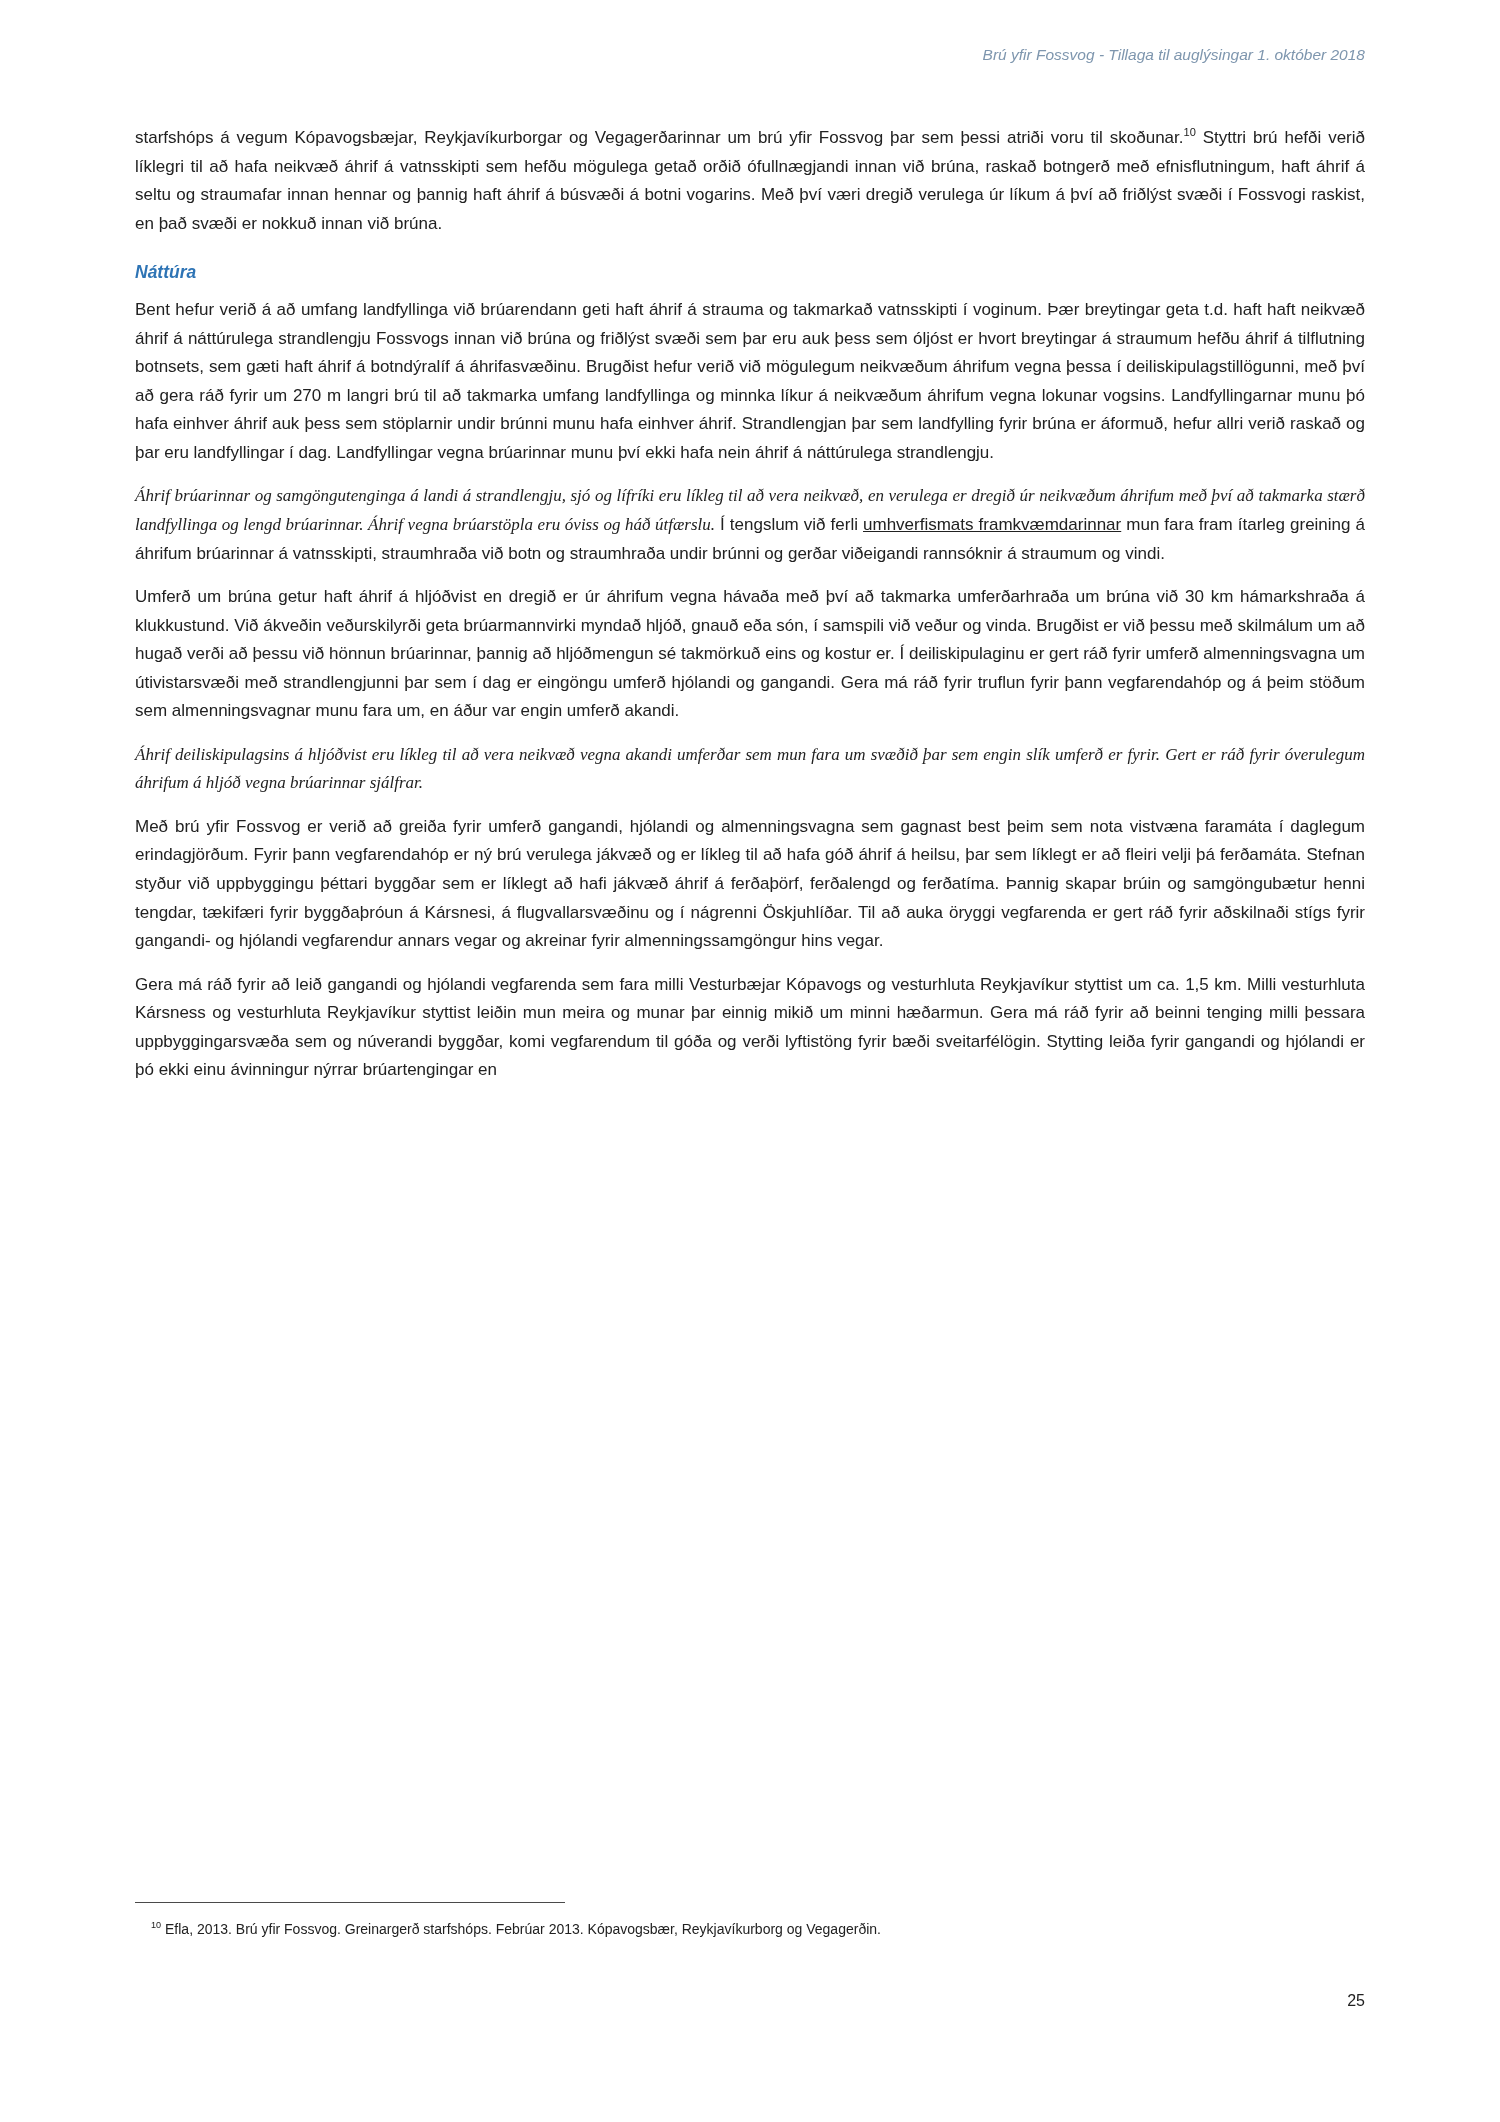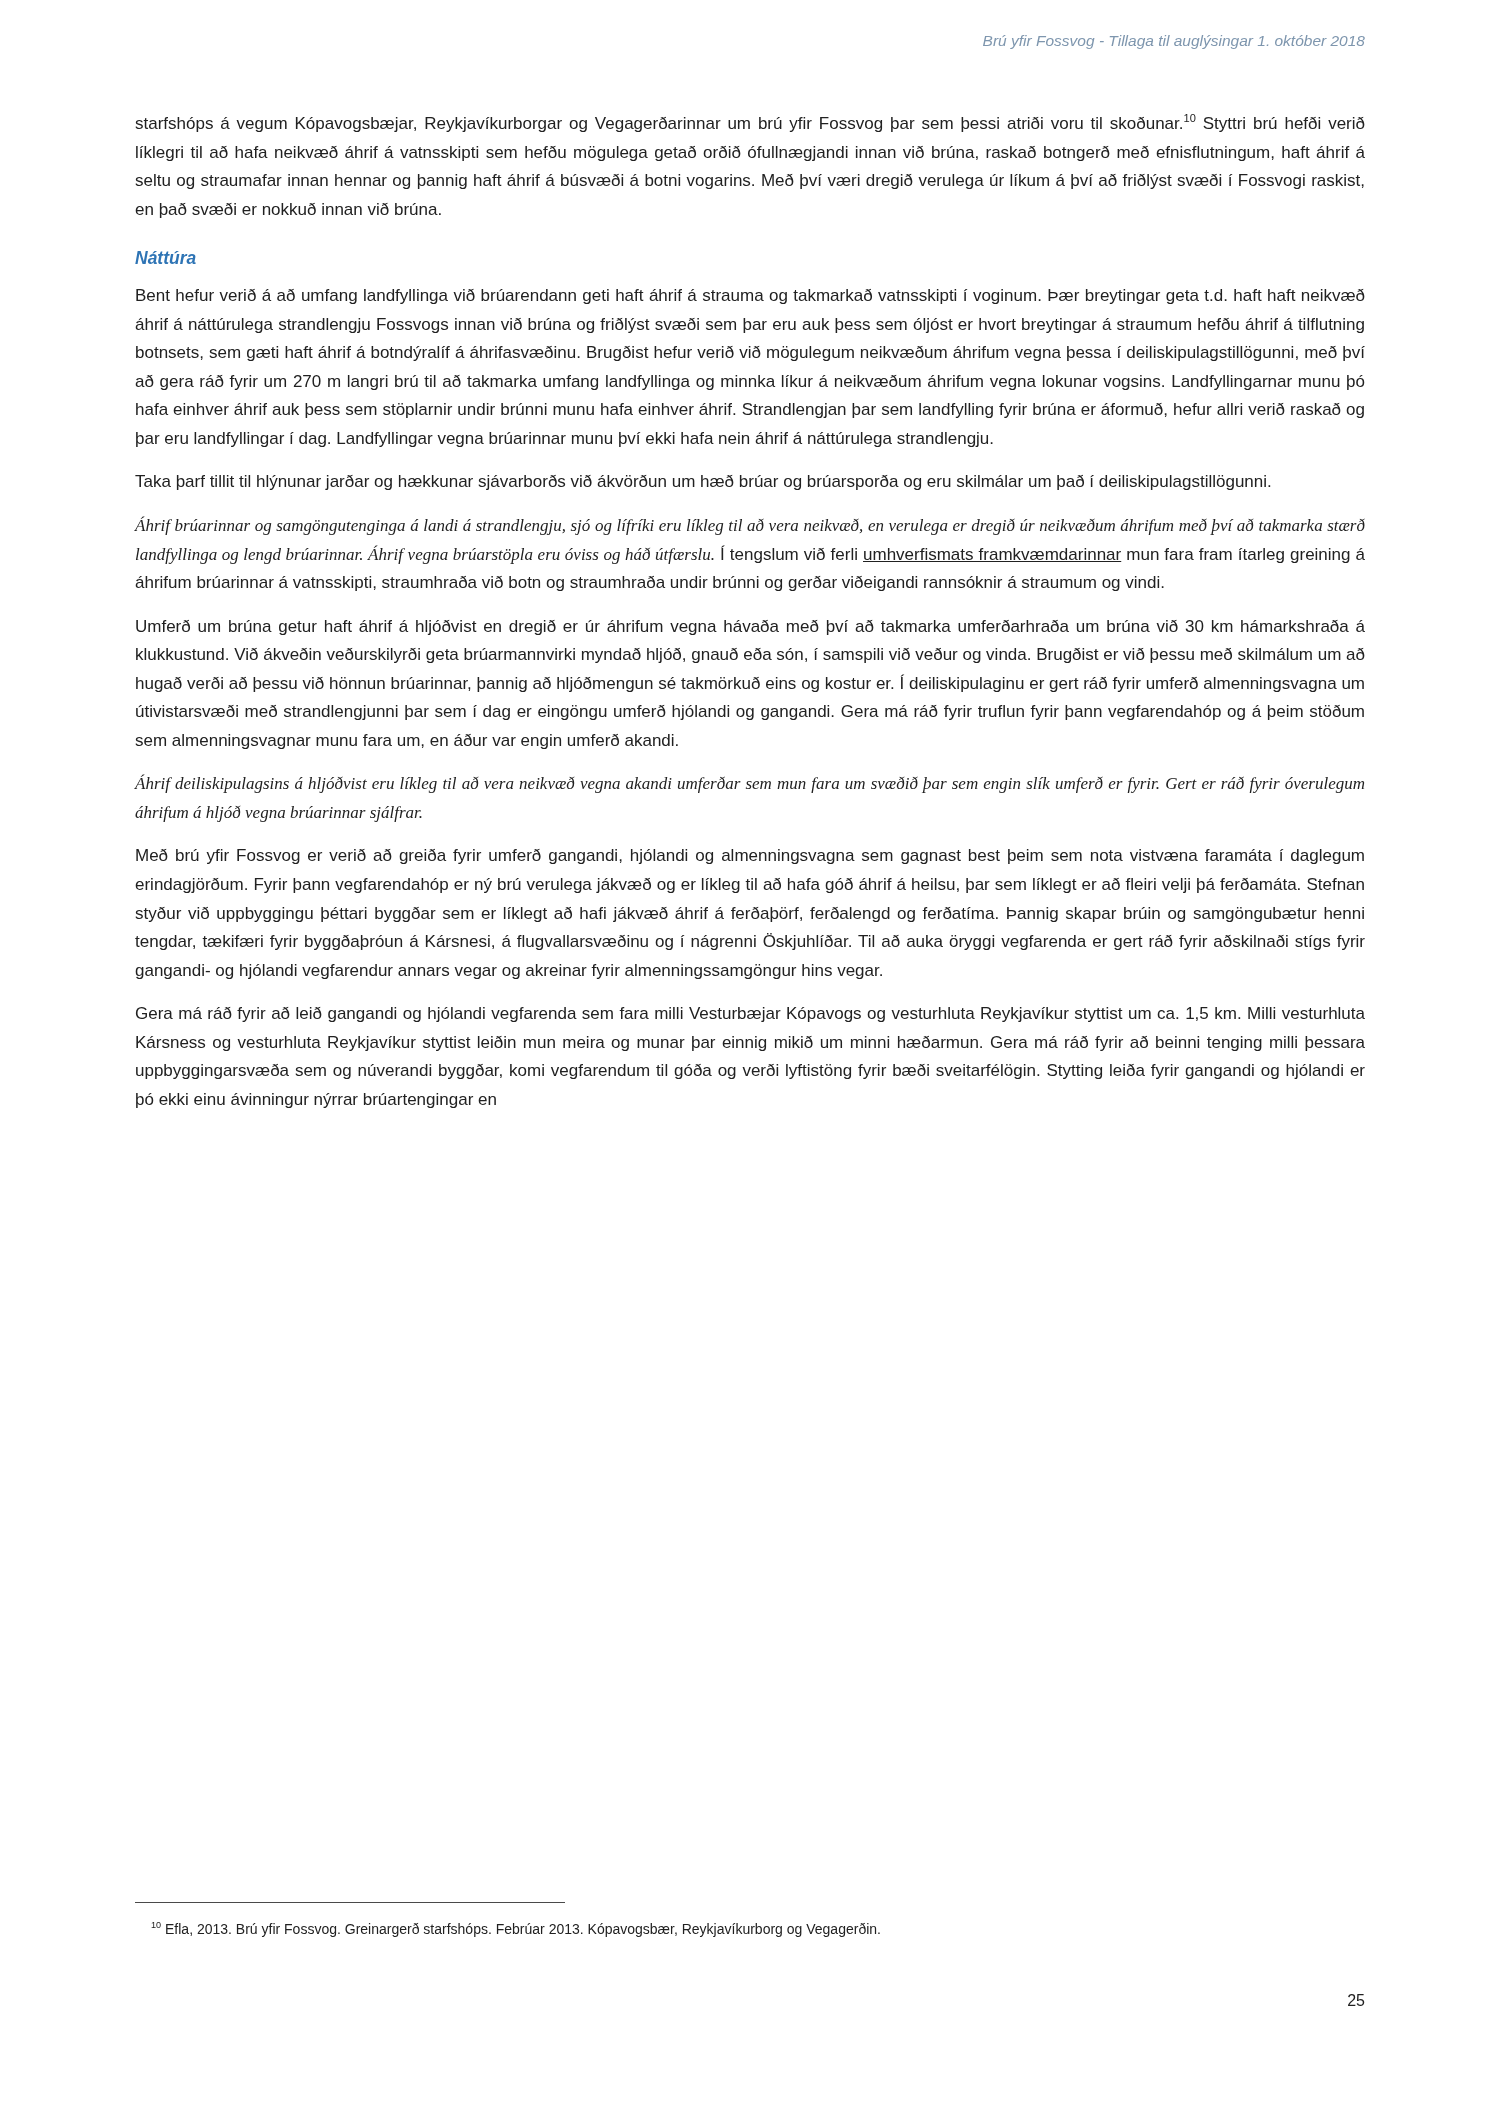--- a/index.html
+++ b/index.html
@@ -2,21 +2,21 @@
 <html><head>
 <meta charset="utf-8">
 <style>
   html, body { margin: 0; padding: 0; background: #ffffff; }
   .page {
     width: 1500px;
     height: 2122px;
     box-sizing: border-box;
     margin: 0 auto;
     background: #ffffff;
-    padding: 32px 135px 112px 135px;
+    padding: 46px 135px 112px 135px;
     display: flex;
     flex-direction: column;
     font-family: "Liberation Sans", sans-serif;
     color: #212121;
   }
   .header {
     text-align: right;
     font-style: italic;
     font-size: 15.5px;
     color: #7e96ae;
@@ -71,21 +71,20 @@
   </div>
 
   <div class="body-text">
 
     <p class="para"><span>starfshóps á vegum Kópavogsbæjar, Reykjavíkurborgar og Vegagerðarinnar um brú yfir Fossvog þar sem þessi atriði voru til skoðunar.</span><sup class="fnref">10</sup><span> Styttri brú hefði verið líklegri til að hafa neikvæð áhrif á vatnsskipti sem hefðu mögulega getað orðið ófullnægjandi innan við brúna, raskað botngerð með efnisflutningum, haft áhrif á seltu og straumafar innan hennar og þannig haft áhrif á búsvæði á botni vogarins. Með því væri dregið verulega úr líkum á því að friðlýst svæði í Fossvogi raskist, en það svæði er nokkuð innan við brúna.</span></p>
 
     <h2 class="heading">Náttúra</h2>
 
     <p class="para">Bent hefur verið á að umfang landfyllinga við brúarendann geti haft áhrif á strauma og takmarkað vatnsskipti í voginum. Þær breytingar geta t.d. haft haft neikvæð áhrif á náttúrulega strandlengju Fossvogs innan við brúna og friðlýst svæði sem þar eru auk þess sem óljóst er hvort breytingar á straumum hefðu áhrif á tilflutning botnsets, sem gæti haft áhrif á botndýralíf á áhrifasvæðinu. Brugðist hefur verið við mögulegum neikvæðum áhrifum vegna þessa í deiliskipulagstillögunni, með því að gera ráð fyrir um 270 m langri brú til að takmarka umfang landfyllinga og minnka líkur á neikvæðum áhrifum vegna lokunar vogsins. Landfyllingarnar munu þó hafa einhver áhrif auk þess sem stöplarnir undir brúnni munu hafa einhver áhrif. Strandlengjan þar sem landfylling fyrir brúna er áformuð, hefur allri verið raskað og þar eru landfyllingar í dag. Landfyllingar vegna brúarinnar munu því ekki hafa nein áhrif á náttúrulega strandlengju.</p>
 
-    <p class="para">Taka þarf tillit til hlýnunar jarðar og hækkunar sjávarborðs við ákvörðun um hæð brúar og brúarsporða og eru skilmálar um það í deiliskipulagstillögunni.</p>
 
     <p class="para"><span class="italic">Áhrif brúarinnar og samgöngutenginga á landi á strandlengju, sjó og lífríki eru líkleg til að vera neikvæð, en verulega er dregið úr neikvæðum áhrifum með því að takmarka stærð landfyllinga og lengd brúarinnar. Áhrif vegna brúarstöpla eru óviss og háð útfærslu.</span><span> Í tengslum við ferli </span><span class="underline">umhverfismats framkvæmdarinnar</span><span> mun fara fram ítarleg greining á áhrifum brúarinnar á vatnsskipti, straumhraða við botn og straumhraða undir brúnni og gerðar viðeigandi rannsóknir á straumum og vindi.</span></p>
 
 
     <p class="para">Umferð um brúna getur haft áhrif á hljóðvist en dregið er úr áhrifum vegna hávaða með því að takmarka umferðarhraða um brúna við 30 km hámarkshraða á klukkustund. Við ákveðin veðurskilyrði geta brúarmannvirki myndað hljóð, gnauð eða són, í samspili við veður og vinda. Brugðist er við þessu með skilmálum um að hugað verði að þessu við hönnun brúarinnar, þannig að hljóðmengun sé takmörkuð eins og kostur er. Í deiliskipulaginu er gert ráð fyrir umferð almenningsvagna um útivistarsvæði með strandlengjunni þar sem í dag er eingöngu umferð hjólandi og gangandi. Gera má ráð fyrir truflun fyrir þann vegfarendahóp og á þeim stöðum sem almenningsvagnar munu fara um, en áður var engin umferð akandi.</p>
 
     <p class="para italic">Áhrif deiliskipulagsins á hljóðvist eru líkleg til að vera neikvæð vegna akandi umferðar sem mun fara um svæðið þar sem engin slík umferð er fyrir. Gert er ráð fyrir óverulegum áhrifum á hljóð vegna brúarinnar sjálfrar.</p>
 
 
     <p class="para">Með brú yfir Fossvog er verið að greiða fyrir umferð gangandi, hjólandi og almenningsvagna sem gagnast best þeim sem nota vistvæna faramáta í daglegum erindagjörðum. Fyrir þann vegfarendahóp er ný brú verulega jákvæð og er líkleg til að hafa góð áhrif á heilsu, þar sem líklegt er að fleiri velji þá ferðamáta. Stefnan styður við uppbyggingu þéttari byggðar sem er líklegt að hafi jákvæð áhrif á ferðaþörf, ferðalengd og ferðatíma. Þannig skapar brúin og samgöngubætur henni tengdar, tækifæri fyrir byggðaþróun á Kársnesi, á flugvallarsvæðinu og í nágrenni Öskjuhlíðar. Til að auka öryggi vegfarenda er gert ráð fyrir aðskilnaði stígs fyrir gangandi- og hjólandi vegfarendur annars vegar og akreinar fyrir almenningssamgöngur hins vegar.</p>

